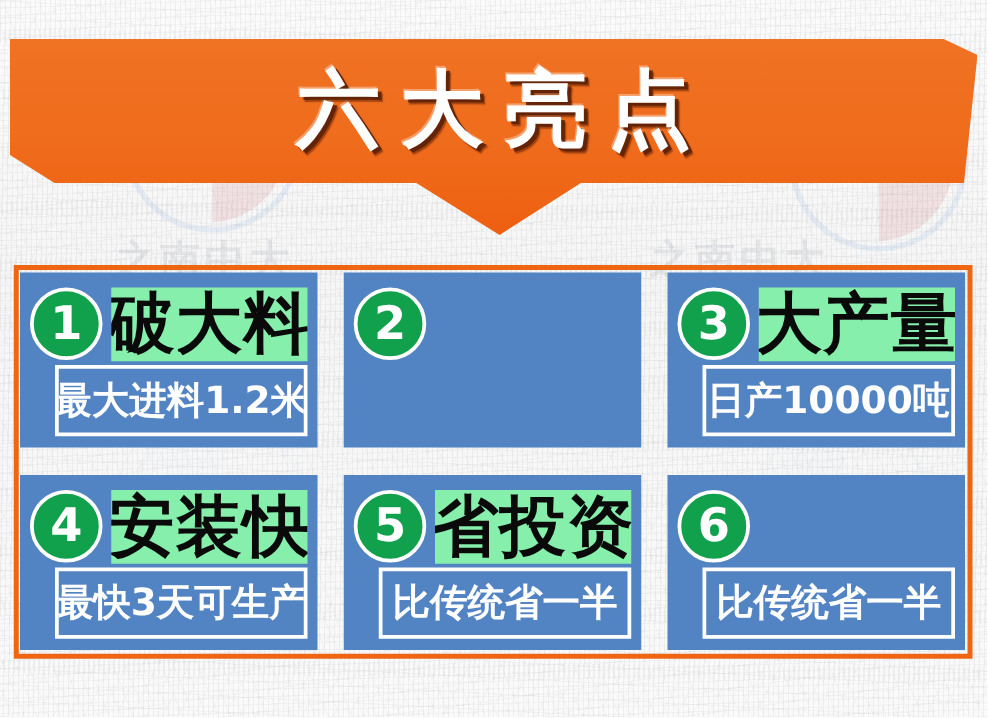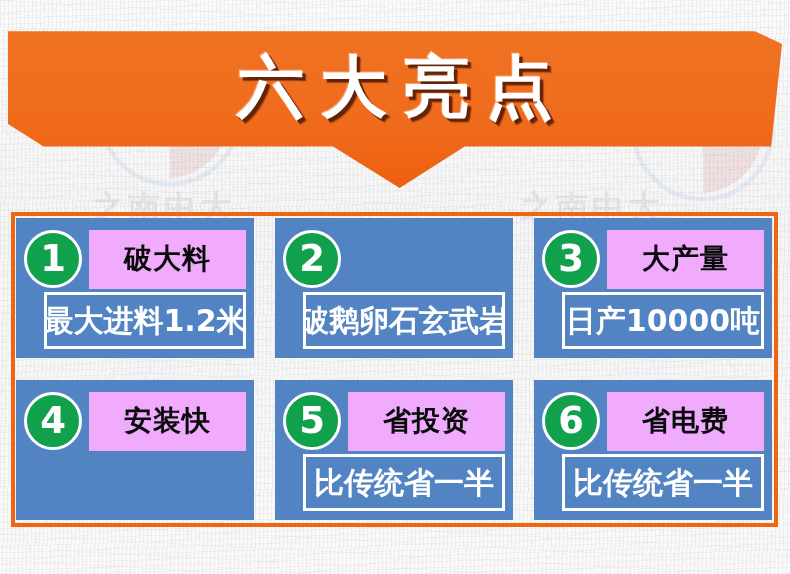--- a/index.html
+++ b/index.html
@@ -189,28 +189,28 @@
     color: #ffffff;
     font-family: "DejaVu Sans", "Liberation Sans", sans-serif;
     font-weight: bold;
     font-size: 37px;
     line-height: 1;
     padding-bottom: 2px;
   }
 
   .headline {
     flex: 1 1 auto;
-    background: #f0abfc;
+    background: #86efac;
     height: 59px;
     display: flex;
     align-items: center;
     justify-content: center;
     font-family: "DejaVu Sans", "Liberation Sans", sans-serif;
     font-weight: bold;
-    font-size: 28px;
+    font-size: 53px;
     line-height: 1;
     color: #0a0a0a;
     letter-spacing: 1px;
     white-space: nowrap;
     overflow: hidden;
   }
 
   .subbox {
     border: 3px solid #ffffff;
     box-sizing: border-box;
@@ -286,49 +286,48 @@
         <div class="num-circle">1</div>
         <div class="headline">破大料</div>
       </div>
       <div class="subbox">最大进料1.2米</div>
     </div>
 
     <div class="feature">
       <div class="feat-top">
         <div class="num-circle">2</div>
       </div>
-      <div class="subbox">破鹅卵石玄武岩</div>
     </div>
 
     <div class="feature">
       <div class="feat-top">
         <div class="num-circle">3</div>
         <div class="headline">大产量</div>
       </div>
       <div class="subbox">日产10000吨</div>
     </div>
 
     <div class="feature">
       <div class="feat-top">
         <div class="num-circle">4</div>
         <div class="headline">安装快</div>
       </div>
+      <div class="subbox">最快3天可生产</div>
     </div>
 
     <div class="feature">
       <div class="feat-top">
         <div class="num-circle">5</div>
         <div class="headline">省投资</div>
       </div>
       <div class="subbox">比传统省一半</div>
     </div>
 
     <div class="feature">
       <div class="feat-top">
         <div class="num-circle">6</div>
-        <div class="headline">省电费</div>
       </div>
       <div class="subbox">比传统省一半</div>
     </div>
 
   </div>
 
 </div>
 
 </body></html>

